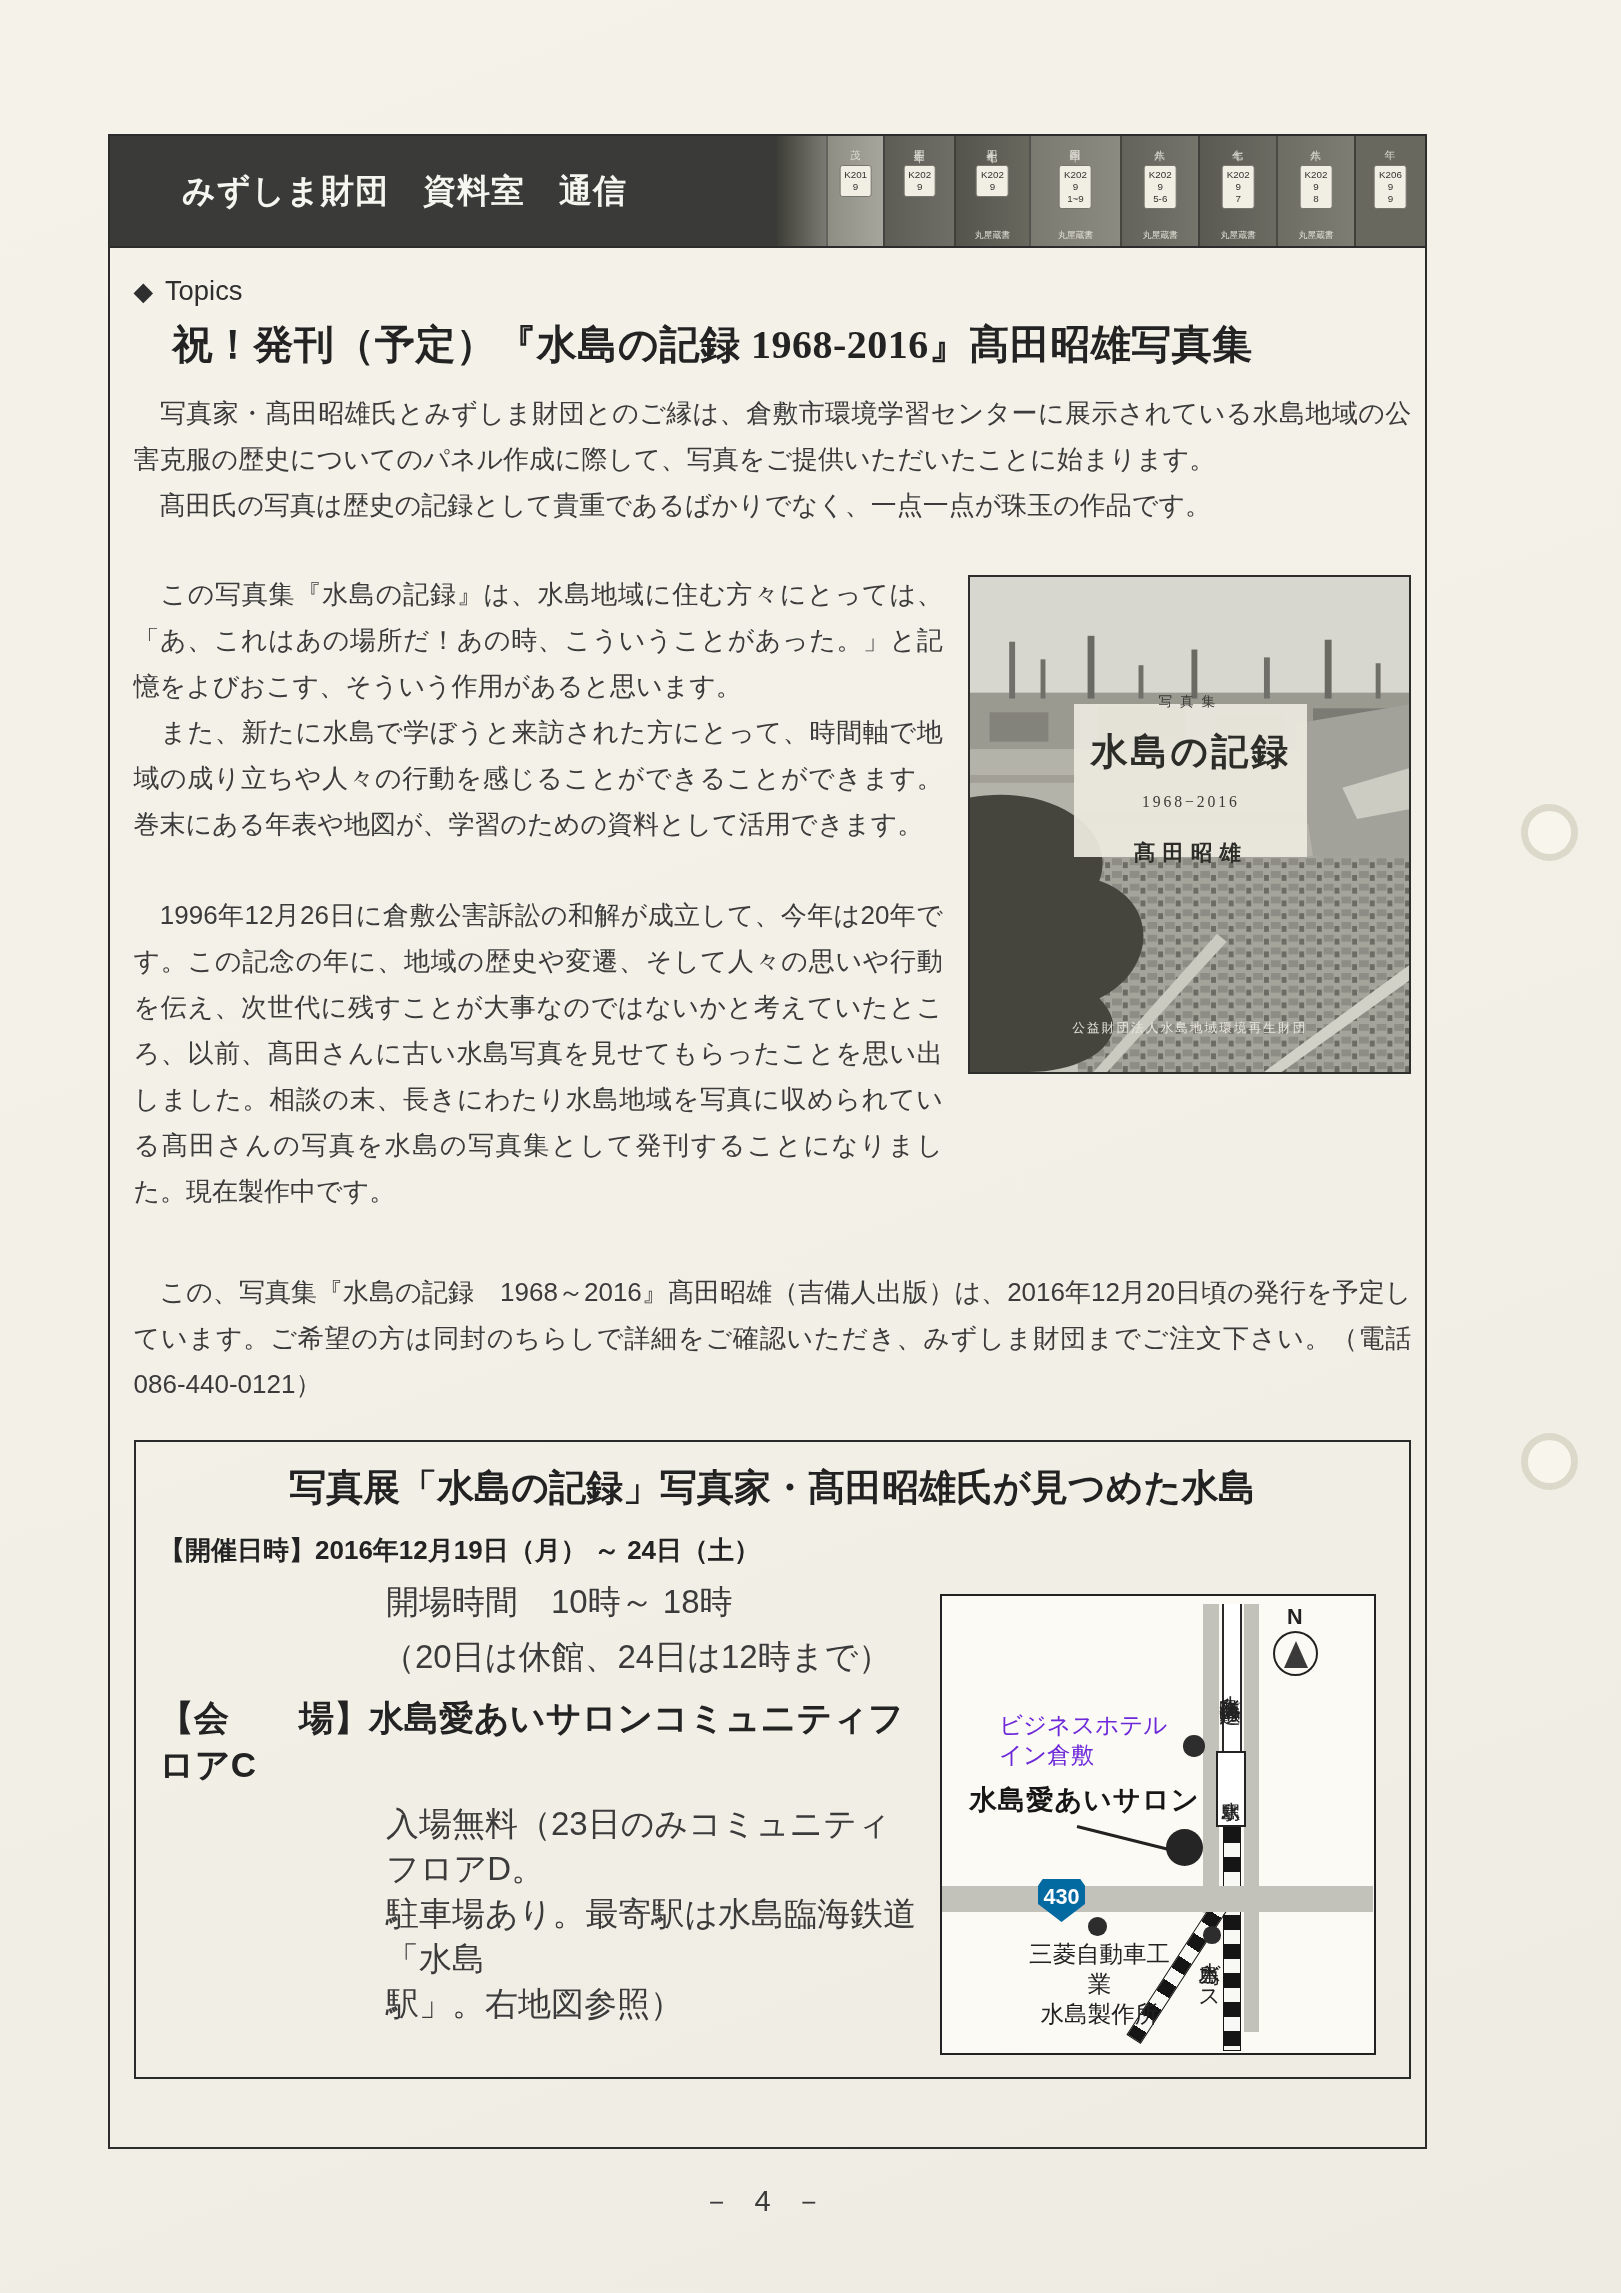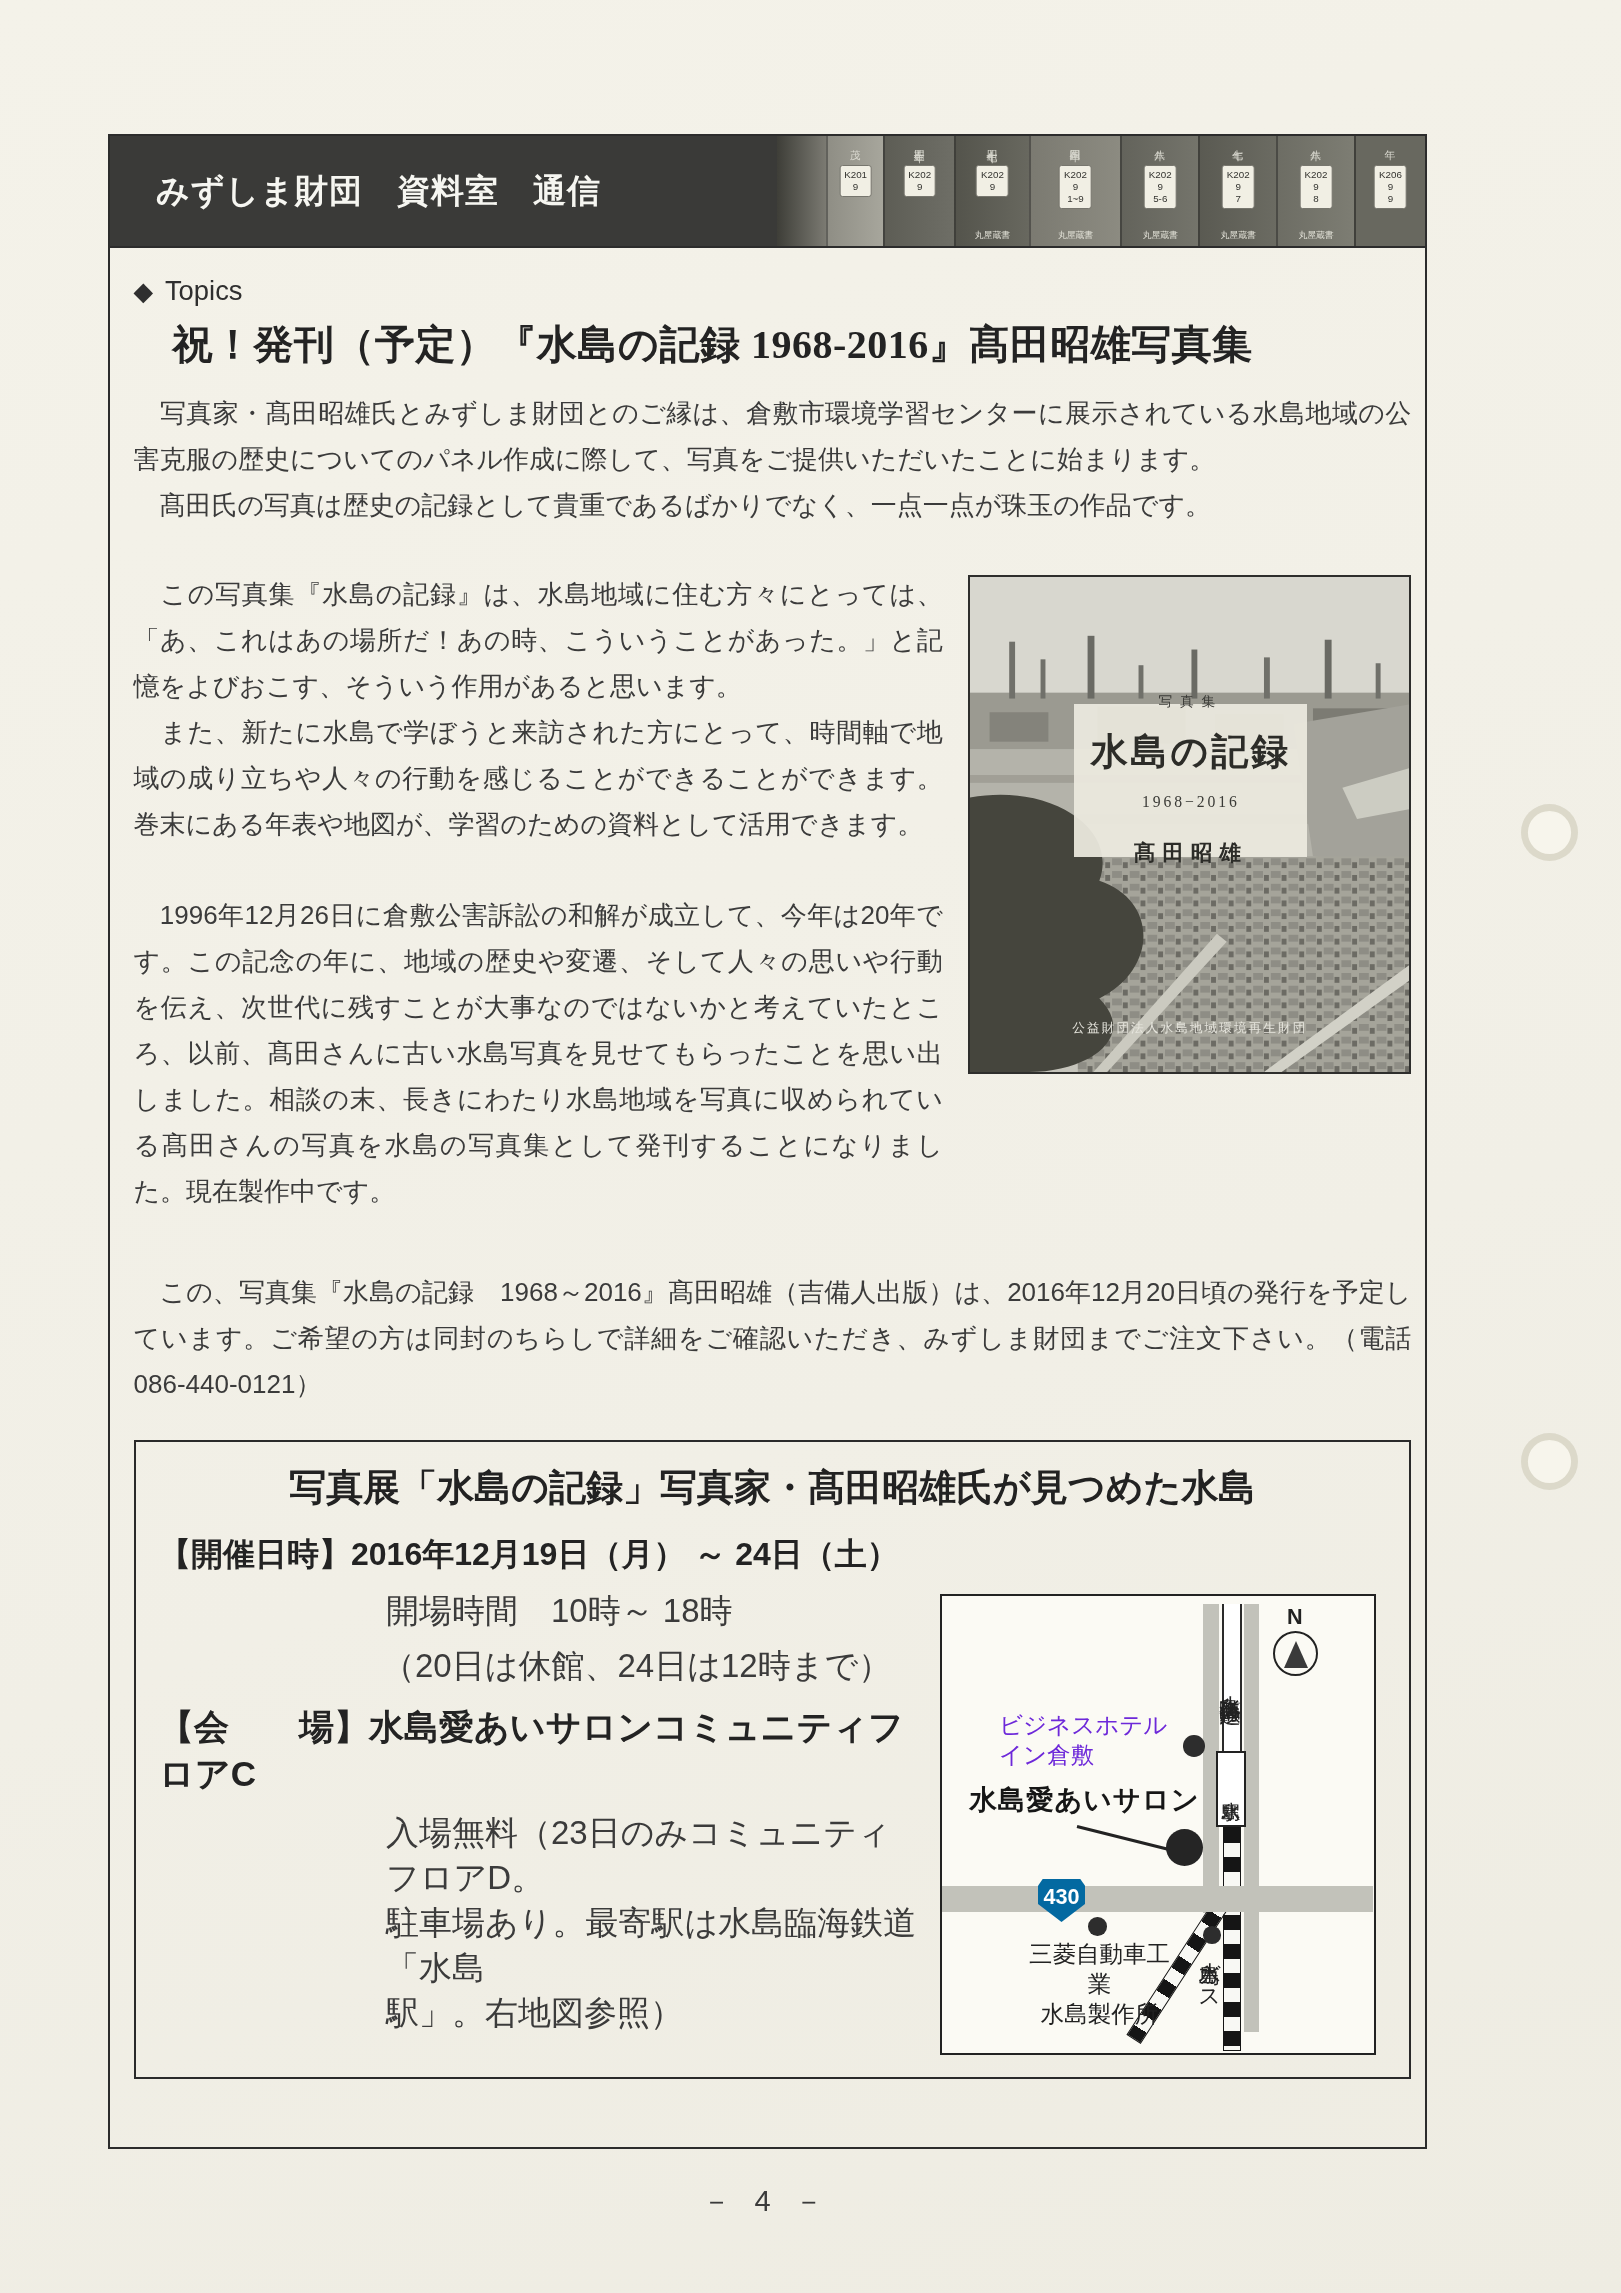--- a/index.html
+++ b/index.html
@@ -10,21 +10,21 @@
     font-family: "Liberation Sans", sans-serif; color: #3b3b3b; overflow: hidden;
   }
   .frame {
     position: absolute; left: 108px; top: 134px; width: 1319px; height: 2015px;
     border: 2px solid #2c2c2c;
   }
   
   .masthead { display: flex; height: 112px; border-bottom: 2px solid #2c2c2c; }
   .masthead-title {
     width: 667px; background: #3a3a38; color: #f6f6f1; display: flex; align-items: center;
-    padding-left: 46px; font-size: 33px; font-weight: bold; letter-spacing: 1px; flex: none;
+    padding-left: 72px; font-size: 33px; font-weight: bold; letter-spacing: 1px; flex: none;
   }
   .masthead-photo { flex: 1; display: flex; background: #97968e; overflow: hidden; }
   .shelf-shadow { width: 49px; flex: none; background: linear-gradient(90deg,#3e3e38,#7b7a72); }
   .spine { position: relative; flex: 1; border-left: 2px solid rgba(15,15,15,.45); }
   .spine:nth-of-type(2) { background: linear-gradient(90deg,#8f8e85,#a7a69c); flex-grow: .8; }
   .spine:nth-of-type(3) { background: linear-gradient(90deg,#5d5d55,#6e6e66); flex-grow: 1; }
   .spine:nth-of-type(4) { background: linear-gradient(90deg,#54544c,#68685f); flex-grow: 1.05; }
   .spine:nth-of-type(5) { background: linear-gradient(90deg,#7b7a71,#8c8b81); flex-grow: 1.3; }
   .spine:nth-of-type(6) { background: linear-gradient(90deg,#63635b,#74746b); flex-grow: 1.1; }
   .spine:nth-of-type(7) { background: linear-gradient(90deg,#5a5a52,#6b6b62); flex-grow: 1.1; }
@@ -70,21 +70,21 @@
   }
   .cover-series { font-size: 13.7px; letter-spacing: 7.8px; color: #3a3a36; }
   .cover-title { font-family:"Liberation Serif",serif; font-size: 37px; font-weight: bold; letter-spacing: 2.9px; color: #2c2c28; white-space: nowrap; }
   .cover-years { font-family:"Liberation Serif",serif; font-size: 15.7px; letter-spacing: 2.9px; color: #3a3a36; }
   .cover-author { font-family:"Liberation Serif",serif; font-size: 21.6px; font-weight: bold; letter-spacing: 6.9px; color: #2c2c28; margin-top: 11px; }
   .cover-pub { position: absolute; left: 0; right: 0; bottom: 35px; text-align: center; font-size: 12.7px; color: #e6e5dd; letter-spacing: 2px; }
   
   .event-box { margin-top: 33px; border: 2.9px solid #2a2a2a; height: 639px; padding: 15.7px 23.5px 0 23.5px; overflow: hidden; }
   .event-title { font-family:"Liberation Serif",serif; font-size: 37px; font-weight: bold; text-align: center; margin-top: 5.9px; color: #222; white-space: nowrap; }
   .event-body { margin-top: 19.6px; }
-  .schedule-row { font-size: 32px; font-weight: bold; color: #232323; margin-top: 3.9px; white-space: nowrap; }
+  .schedule-row { font-size: 26px; font-weight: bold; color: #232323; margin-top: 3.9px; white-space: nowrap; }
   .hours { font-size: 33px; margin: 11.8px 0 0 227px; }
   .hours-note { font-size: 33px; margin: 9.8px 0 0 223px; }
   .venue-row { font-size: 35px; font-weight: bold; color: #232323; margin-top: 15.7px; }
   .venue-note { font-size: 33px; line-height: 45px; margin: 11.8px 0 0 227px; white-space: pre-line; }
   
   .map {
     float: right; width: 436px; height: 461px; margin: 61px 9.8px 0 19.6px;
     border: 2.5px solid #222; position: relative; background: #fbfaf4; overflow: hidden;
   }
   .map div, .map span { position: absolute; }

